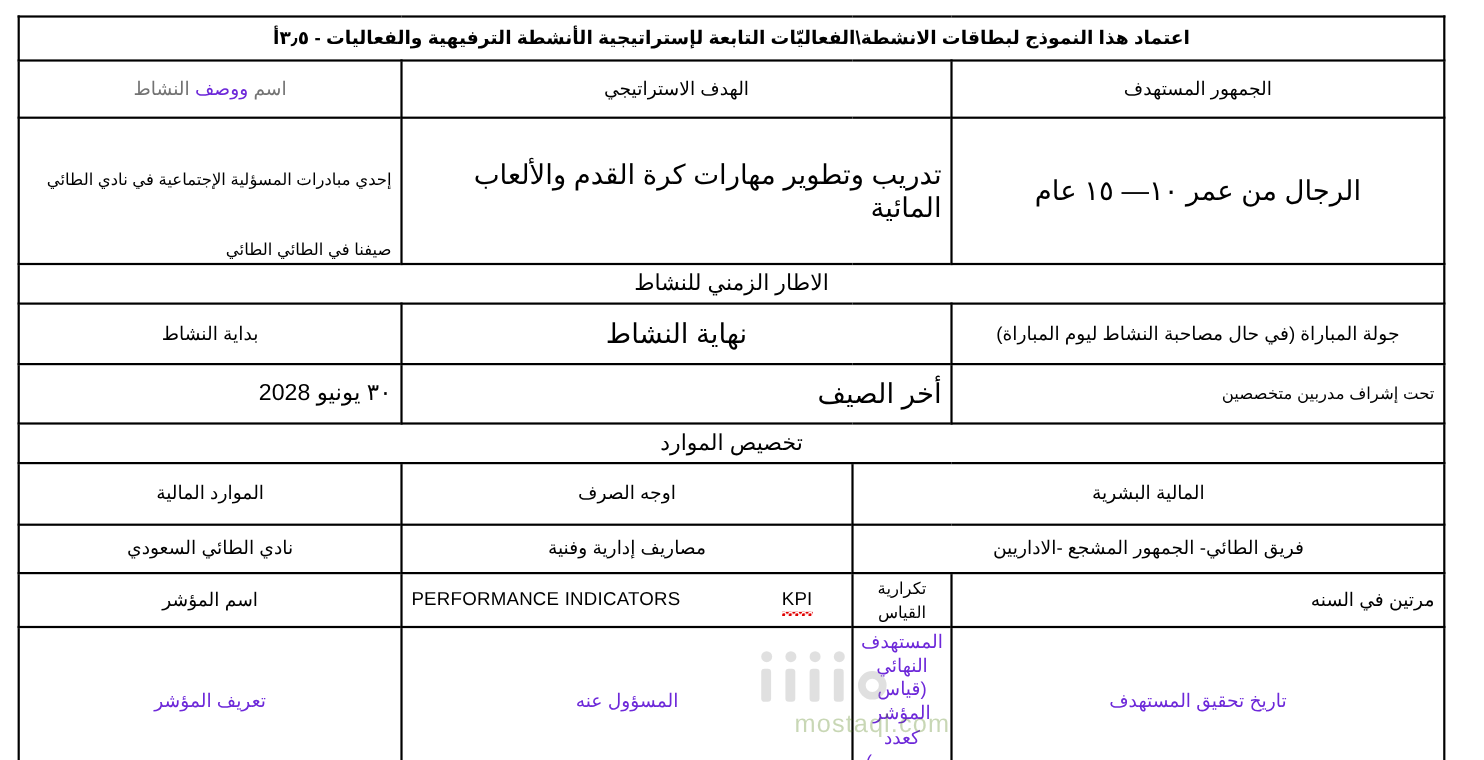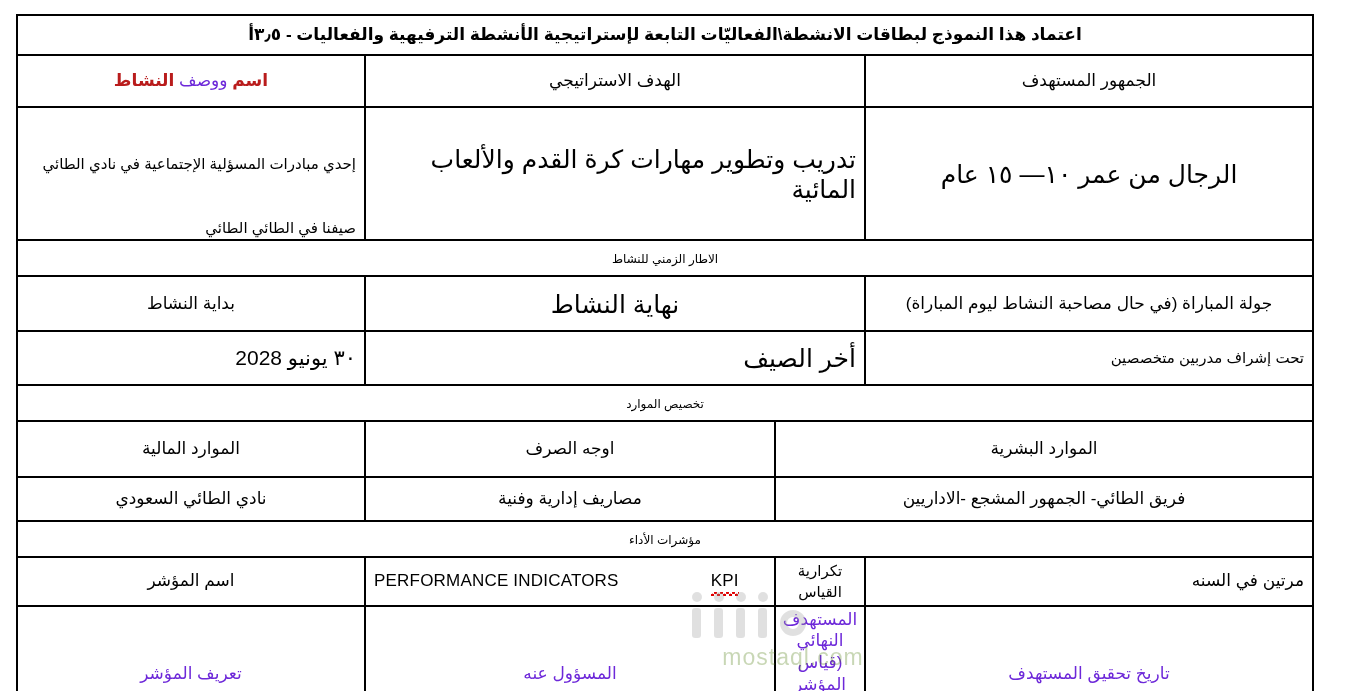--- a/index.html
+++ b/index.html
@@ -60,21 +60,21 @@
   .t-center { text-align: center; }
   .t-right  { text-align: right; }
 
   .title-text {
     font-size: 17px;
     font-weight: 600;
     letter-spacing: 0.1px;
   }
 
   .band-text {
-    font-size: 12px;
+    font-size: 20px;
   }
 
   .head-text {
     font-size: 17px;
   }
 
   .big {
     font-size: 25px;
     line-height: 1.2;
   }
@@ -82,21 +82,21 @@
     font-size: 21px;
     line-height: 1.25;
   }
   .small {
     font-size: 15px;
     line-height: 1.3;
     margin-top: 44px;
   }
 
   .red { color: #6d28d9; }
-  .blk { color: #b91c1c; font-weight: bold; }
+  .blk { color: #737373; }
 
   .latin {
     direction: ltr;
     font-size: 17px;
     letter-spacing: 0.2px;
   }
 
   .kpi-row-inner {
     display: flex;
     direction: ltr;
@@ -253,21 +253,21 @@
       </tr>
 
       <tr>
         <td colspan="4" class="fill-band t-center" style="height:30px;">
           <span class="band-text">تخصيص الموارد</span>
         </td>
       </tr>
 
       <tr>
         <td colspan="2" class="fill-head t-center" style="height:50px;">
-          <span class="head-text">الموارد البشرية</span>
+          <span class="head-text">المالية البشرية</span>
         </td>
         <td class="fill-head t-center">
           <span class="head-text">اوجه الصرف</span>
         </td>
         <td class="fill-head t-center">
           <span class="head-text">الموارد المالية</span>
         </td>
       </tr>
 
       <tr>
@@ -275,25 +275,20 @@
           <span class="head-text">فريق الطائي- الجمهور المشجع -الاداريين</span>
         </td>
         <td class="fill-white t-center">
           <span class="head-text">مصاريف إدارية وفنية</span>
         </td>
         <td class="fill-white t-center">
           <span class="head-text">نادي الطائي السعودي</span>
         </td>
       </tr>
 
-      <tr>
-        <td colspan="4" class="fill-band t-center" style="height:30px;">
-          <span class="band-text">مؤشرات الأداء</span>
-        </td>
-      </tr>
 
       <tr>
         <td class="fill-white t-right" style="height:36px; padding-left:12px;">
           <span class="head-text">مرتين في السنه</span>
         </td>
         <td class="fill-head t-center" style="padding:2px 3px;">
           <span class="small">تكرارية القياس</span>
         </td>
         <td class="fill-white" style="padding-right:0;">
           <div class="kpi-row-inner">

